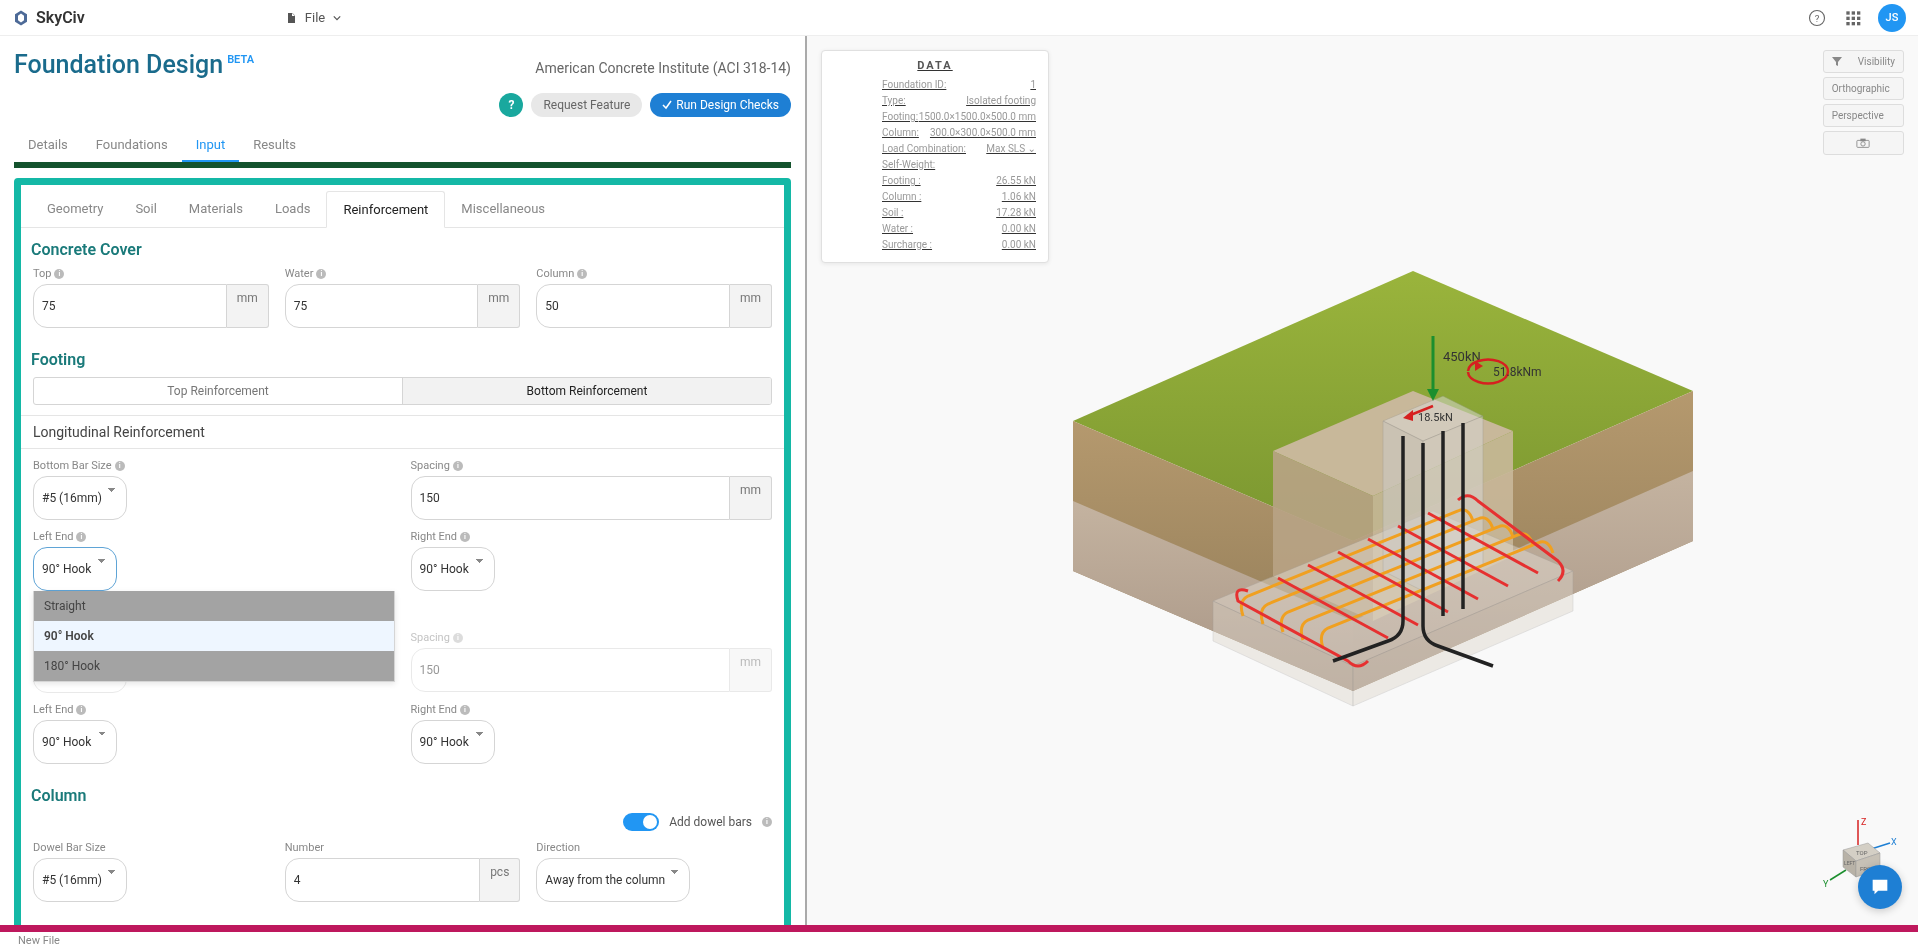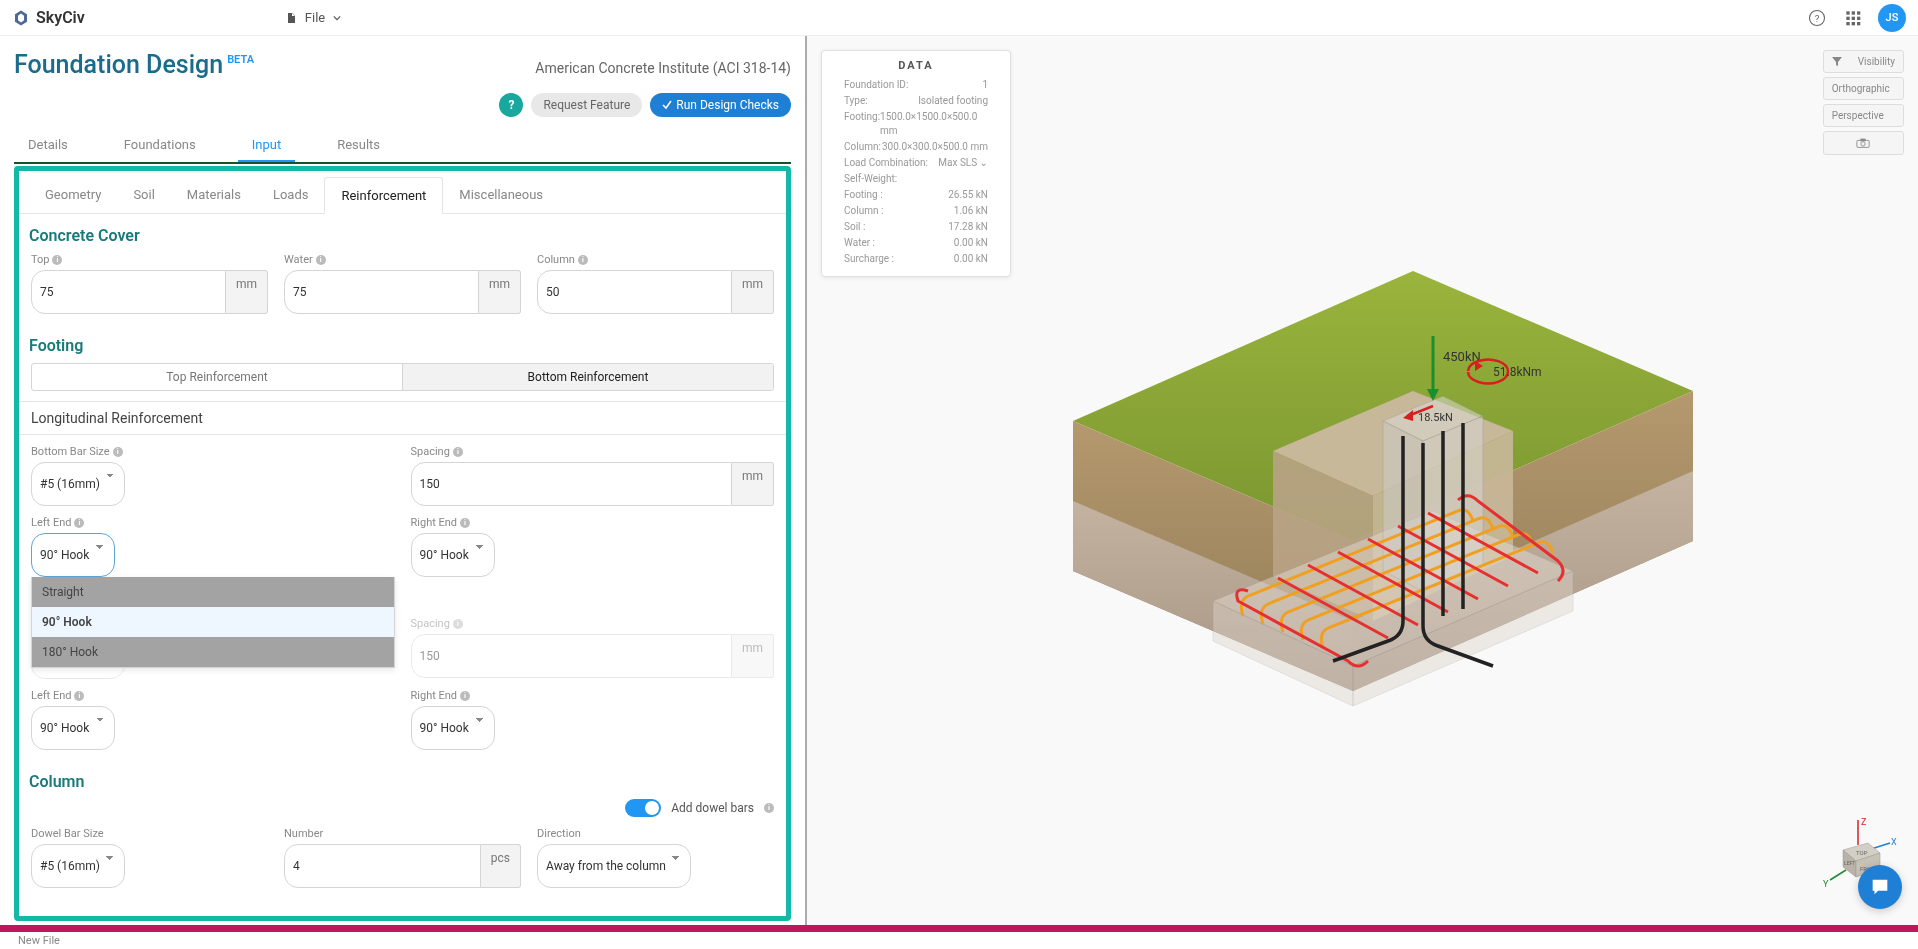--- a/index.html
+++ b/index.html
@@ -20,25 +20,25 @@
 .page-title { font-size: 25px; font-weight: 500; color: #1a6b8c; }
 .beta { color: #2196f3; font-size: 11px; font-weight: 600; margin-left: 4px; position: relative; top: -10px; }
 .subtitle { margin-left: auto; color: #666; font-size: 14px; }
 
 .action-row { display: flex; justify-content: flex-end; gap: 8px; margin-bottom: 12px; }
 .btn { padding: 5px 12px; border-radius: 14px; border: none; font-size: 12px; cursor: pointer; display: flex; align-items: center; gap: 4px; }
 .btn-help { background: #19a89e; color: #fff; width: 24px; height: 24px; padding: 0; justify-content: center; border-radius: 50%; font-weight: bold; }
 .btn-gray { background: #e8e8e8; color: #666; }
 .btn-blue { background: #1e7fd4; color: #fff; }
 
-.tabs { display: flex; border-bottom: 2px solid #14532d; margin-bottom: 2px; gap: 28px; }
+.tabs { display: flex; border-bottom: 6px solid #14532d; margin-bottom: 10px; }
 .tab { padding: 8px 14px; color: #888; cursor: pointer; font-size: 13px; }
 .tab.active { color: #2196f3; border-bottom: 2px solid #2196f3; }
 
-.card { border: 5px solid #14b8a6; border-radius: 4px; padding: 0 0 18px 0; margin-bottom: 14px; background: #fff; }
+.card { border: 7px solid #14b8a6; border-radius: 4px; padding: 0 0 18px 0; margin-bottom: 14px; background: #fff; }
 
 .subtabs { display: flex; border-bottom: 1px solid #e5e5e5; }
 .subtab { padding: 10px 16px; color: #888; cursor: pointer; font-size: 13px; }
 .subtab.active { color: #222; border: 1px solid #e5e5e5; border-bottom: 1px solid #fff; margin-bottom: -1px; border-top-left-radius: 3px; border-top-right-radius: 3px; }
 
 .section-title { color: #1a7a7a; font-size: 16px; font-weight: 600; padding: 12px 10px 8px 10px; }
 .section-subtitle { color: #444; font-size: 14px; padding: 8px 12px; border: 1px solid #e5e5e5; border-left: none; border-right: none; margin-bottom: 10px; }
 
 .form-row { display: flex; gap: 16px; padding: 0 12px; margin-bottom: 10px; }
 .form-col { flex: 1; }
@@ -57,23 +57,23 @@
 
 .dropdown-wrap { position: relative; }
 .dropdown-list { position: absolute; top: 100%; left: 0; right: 0; background: #a3a3a3; border: 1px solid #d5d5d5; border-top: none; z-index: 10; box-shadow: 0 2px 6px rgba(0,0,0,0.1); }
 .dropdown-item { padding: 8px 10px; font-size: 12px; color: #444; cursor: pointer; }
 .dropdown-item.selected { background: #eef6ff; font-weight: 600; }
 
 .toggle-row { display: flex; align-items: center; justify-content: flex-end; gap: 10px; padding: 0 12px 10px 12px; }
 .toggle { width: 36px; height: 18px; border-radius: 9px; background: #2196f3; position: relative; cursor: pointer; }
 .toggle::after { content: ''; position: absolute; width: 14px; height: 14px; border-radius: 50%; background: #fff; top: 2px; right: 2px; }
 
-.data-panel { position: absolute; top: 14px; left: 14px; width: 190px; background: #fff; border: 1px solid #e0e0e0; border-radius: 4px; padding: 8px 22px; font-size: 10px; box-shadow: 0 1px 4px rgba(0,0,0,0.08); }
+.data-panel { position: absolute; top: 14px; left: 14px; width: 228px; background: #fff; border: 1px solid #e0e0e0; border-radius: 4px; padding: 8px 12px; font-size: 10px; box-shadow: 0 1px 4px rgba(0,0,0,0.08); text-decoration: underline; }
 .data-panel h4 { text-align: center; font-size: 11px; letter-spacing: 2px; color: #555; margin-bottom: 6px; }
-.data-row { display: flex; justify-content: space-between; color: #999; margin-bottom: 2px; line-height: 1.4; }
+.data-row { display: flex; justify-content: space-between; color: #999; margin-bottom: 2px; line-height: 1.4; margin-left: 48px; }
 .data-row span:last-child { color: #999; }
 
 .view-controls { position: absolute; top: 14px; right: 14px; display: flex; flex-direction: column; gap: 4px; }
 .view-btn { background: #f5f5f5; border: 1px solid #ddd; padding: 5px 8px; font-size: 10px; color: #888; border-radius: 3px; cursor: pointer; display: flex; align-items: center; gap: 16px; }
 
 .viz { position: absolute; inset: 0; display: flex; align-items: center; justify-content: center; }
 .axis-cube { position: absolute; bottom: 50px; right: 40px; width: 60px; height: 60px; }
 .chat-bubble { position: absolute; bottom: 16px; right: 16px; width: 44px; height: 44px; border-radius: 50%; background: #1e7fd4; display: flex; align-items: center; justify-content: center; cursor: pointer; box-shadow: 0 2px 8px rgba(0,0,0,0.2); }
 
 .statusbar { height: 24px; border-top: 7px solid #be185d; display: flex; align-items: center; padding: 0 18px; font-size: 11px; color: #888; }

